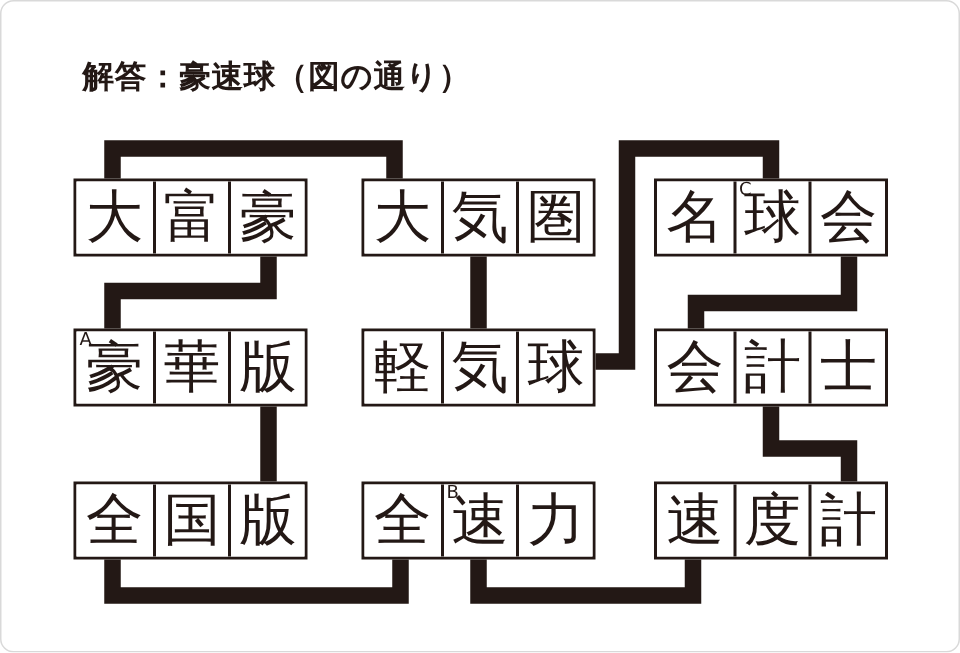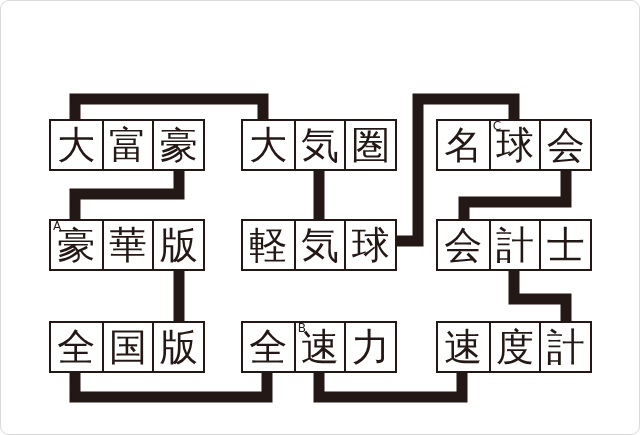--- a/index.html
+++ b/index.html
@@ -37,20 +37,21 @@
   }
   
   .r0 { top:118px; } .r1 { top:218px; } .r2 { top:320px; }
   .c0 { left:48px; } .c1 { left:240px; } .c2 { left:435px; }
 </style>
 </head>
 <body>
 
 <div class="page">
 
+  <div class="title">解答：豪速球（図の通り）</div>
 
   <svg class="lines" width="640" height="435" viewBox="0 0 640 435">
       <polyline points="74,128 74,98 262,98 262,128" fill="none" stroke="#231815" stroke-width="11" stroke-linejoin="miter"></polyline>
       <polyline points="386,240 417,240 417,98 513,98 513,128" fill="none" stroke="#231815" stroke-width="11" stroke-linejoin="miter"></polyline>
       <polyline points="318,162 318,226" fill="none" stroke="#231815" stroke-width="11" stroke-linejoin="miter"></polyline>
       <polyline points="178,162 178,193 74,193 74,226" fill="none" stroke="#231815" stroke-width="11" stroke-linejoin="miter"></polyline>
       <polyline points="565,162 565,201 463,201 463,226" fill="none" stroke="#231815" stroke-width="11" stroke-linejoin="miter"></polyline>
       <polyline points="178,262 178,328" fill="none" stroke="#231815" stroke-width="11" stroke-linejoin="miter"></polyline>
       <polyline points="513,262 513,298 565,298 565,328" fill="none" stroke="#231815" stroke-width="11" stroke-linejoin="miter"></polyline>
       <polyline points="74,364 74,396 266,396 266,364" fill="none" stroke="#231815" stroke-width="11" stroke-linejoin="miter"></polyline>

